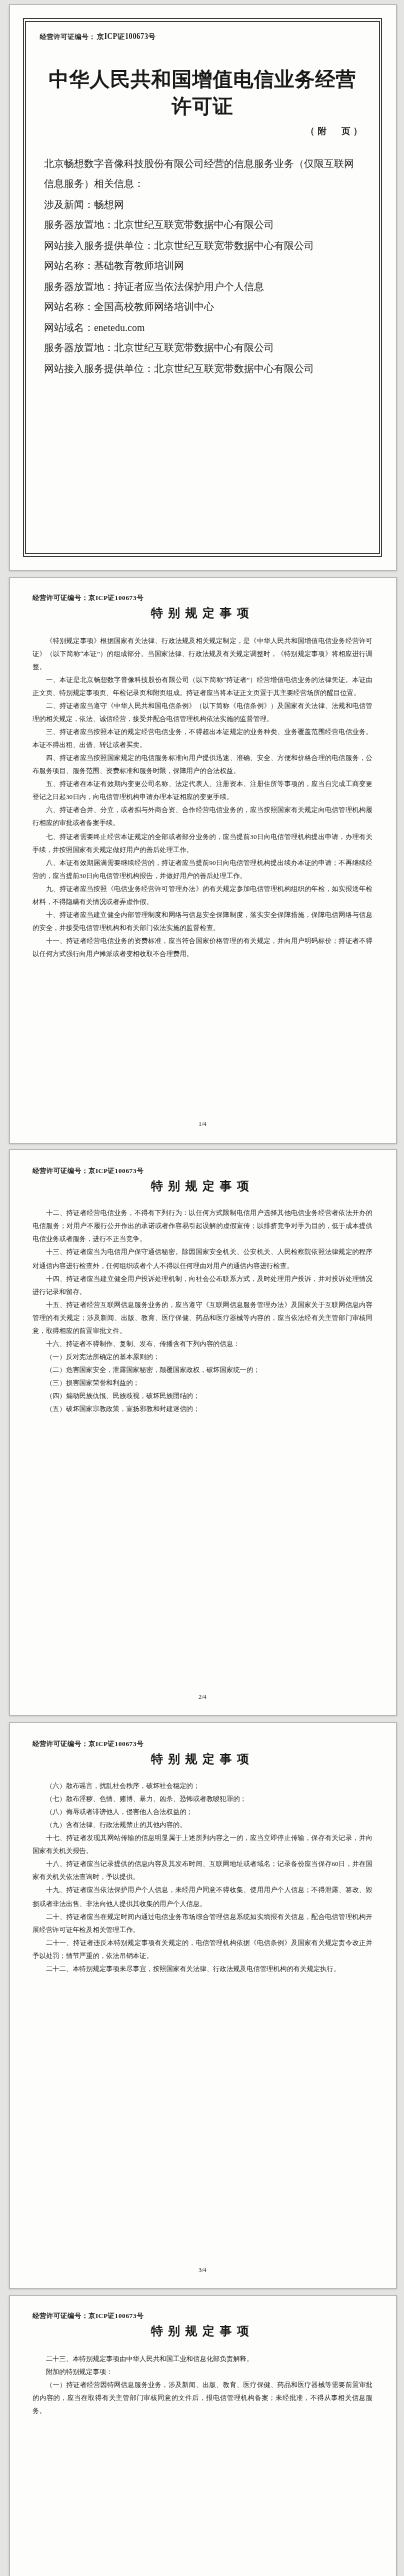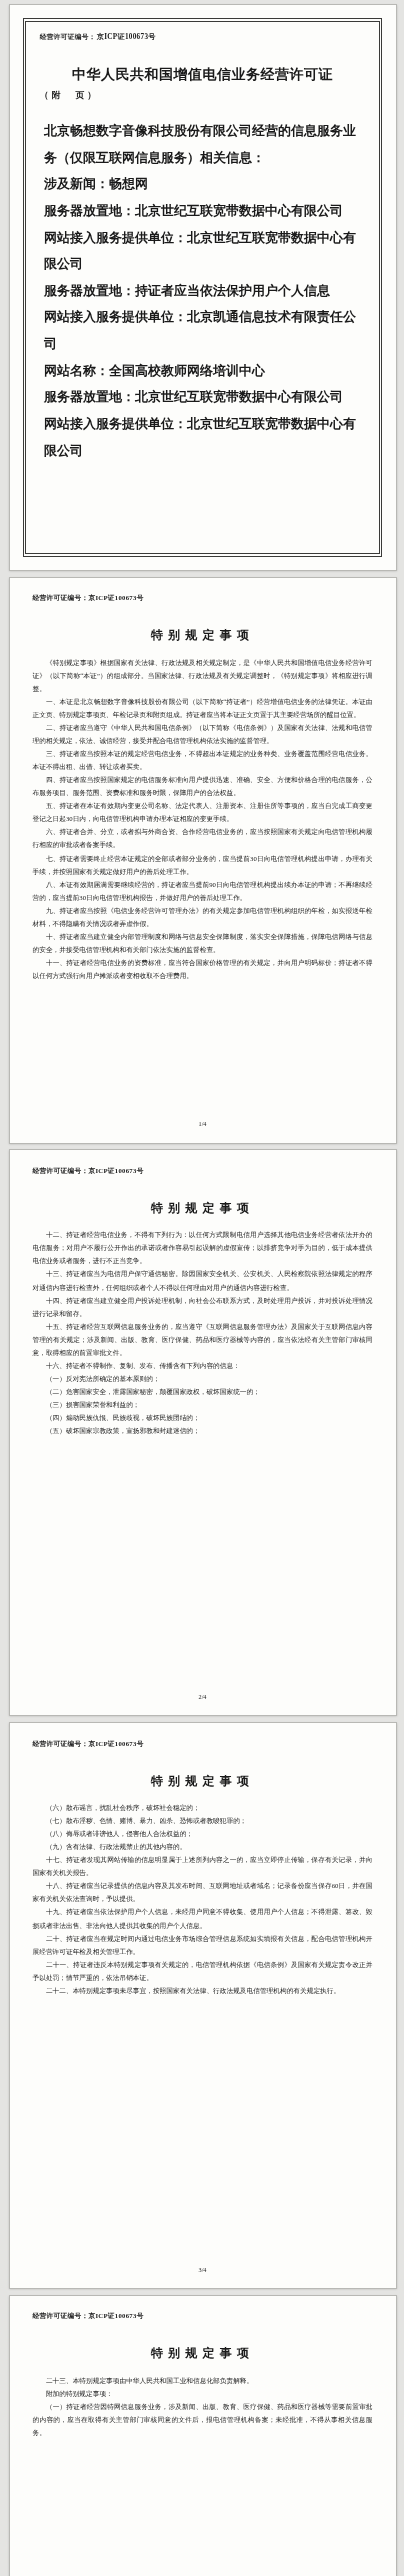--- a/index.html
+++ b/index.html
@@ -44,49 +44,49 @@
     font-weight: bold;
     letter-spacing: 0.3px;
   }
   .license-no .num {
     font-size: 7.2px;
     margin-left: 1px;
   }
   .cover-title {
     margin-top: 24px;
     text-align: center;
-    font-size: 14px;
+    font-size: 20px;
     font-weight: bold;
     letter-spacing: 0.5px;
   }
   .cover-subtitle {
     margin-top: 6.2px;
-    text-align: left;
+    text-align: right;
     font-size: 8.8px;
     font-weight: bold;
     letter-spacing: 3.1px;
   }
   .cover-body {
     margin: 15.5px 4.1px 0;
-    font-size: 13px;
-    font-weight: bold;
+    font-size: 10px;
+    font-weight: normal;
     line-height: 2.05;
   }
   .cover-body p {
     margin: 0;
   }
   
   .prov-header {
     padding: 16.5px 23px 0;
     font-size: 6.7px;
     font-weight: bold;
     letter-spacing: 0.3px;
   }
   .prov-title {
-    margin-top: 24px;
+    margin-top: 2px;
     text-align: center;
     font-size: 12px;
     font-weight: bold;
     letter-spacing: 5.2px;
   }
   .prov-body {
     margin: 11.3px 23px 0;
     font-size: 6.7px;
     line-height: 1.95;
     text-align: justify;
@@ -117,23 +117,24 @@
           <span>经营许可证编号：</span><span class="num">京ICP证100673号</span>
         </div>
         <div class="cover-title">中华人民共和国增值电信业务经营许可证</div>
         <div class="cover-subtitle">（附　页）</div>
         <div class="cover-body">
           <p>北京畅想数字音像科技股份有限公司经营的信息服务业务（仅限互联网信息服务）相关信息：</p>
           <div>
               <p>涉及新闻：畅想网</p>
               <p>服务器放置地：北京世纪互联宽带数据中心有限公司</p>
               <p>网站接入服务提供单位：北京世纪互联宽带数据中心有限公司</p>
+              <p>网站名称：基础教育教师培训网</p>
               <p>服务器放置地：持证者应当依法保护用户个人信息</p>
-              <p>网站接入服务提供单位：北京凯通信息技术有限责任公司</p>
               <p>网站名称：全国高校教师网络培训中心</p>
+              <p>网站域名：enetedu.com</p>
               <p>服务器放置地：北京世纪互联宽带数据中心有限公司</p>
               <p>网站接入服务提供单位：北京世纪互联宽带数据中心有限公司</p>
             </div>
         </div>
       </div>
     </div>
   </div>
 
   <div class="page">
     <div class="prov-header">

